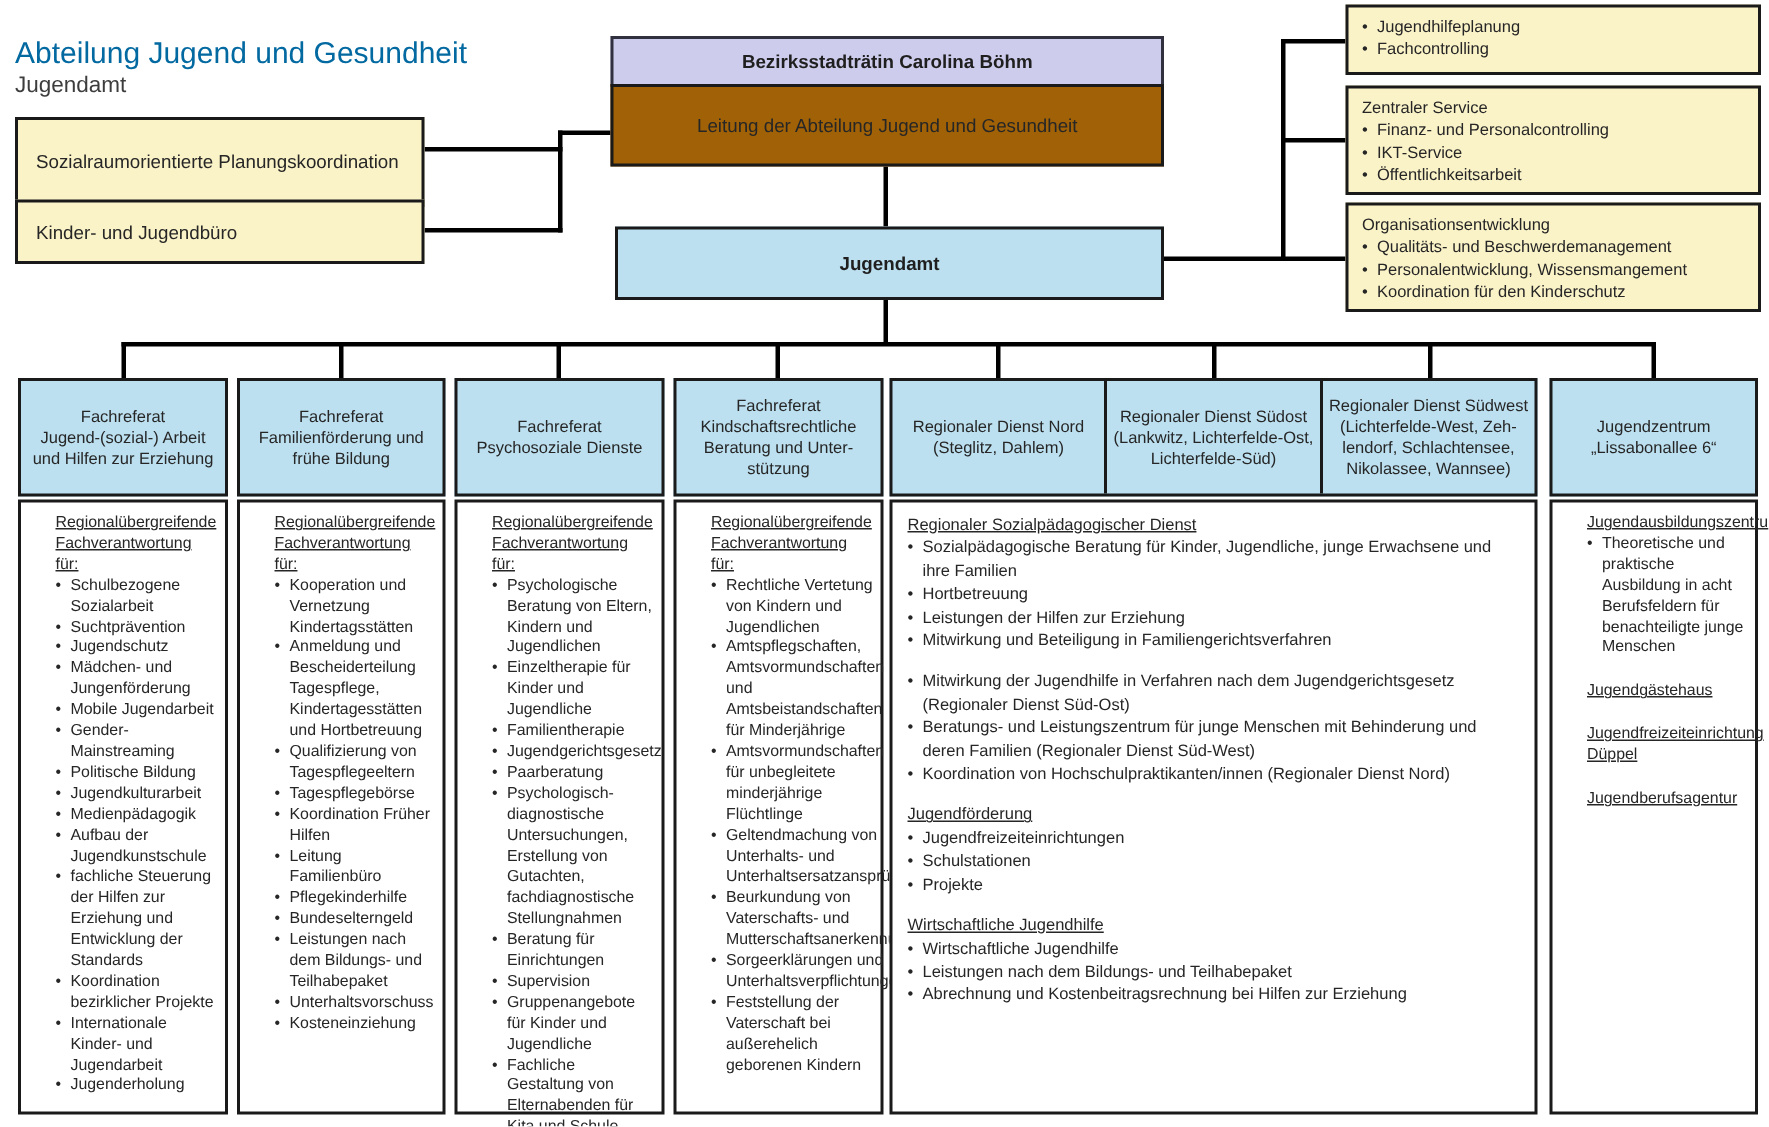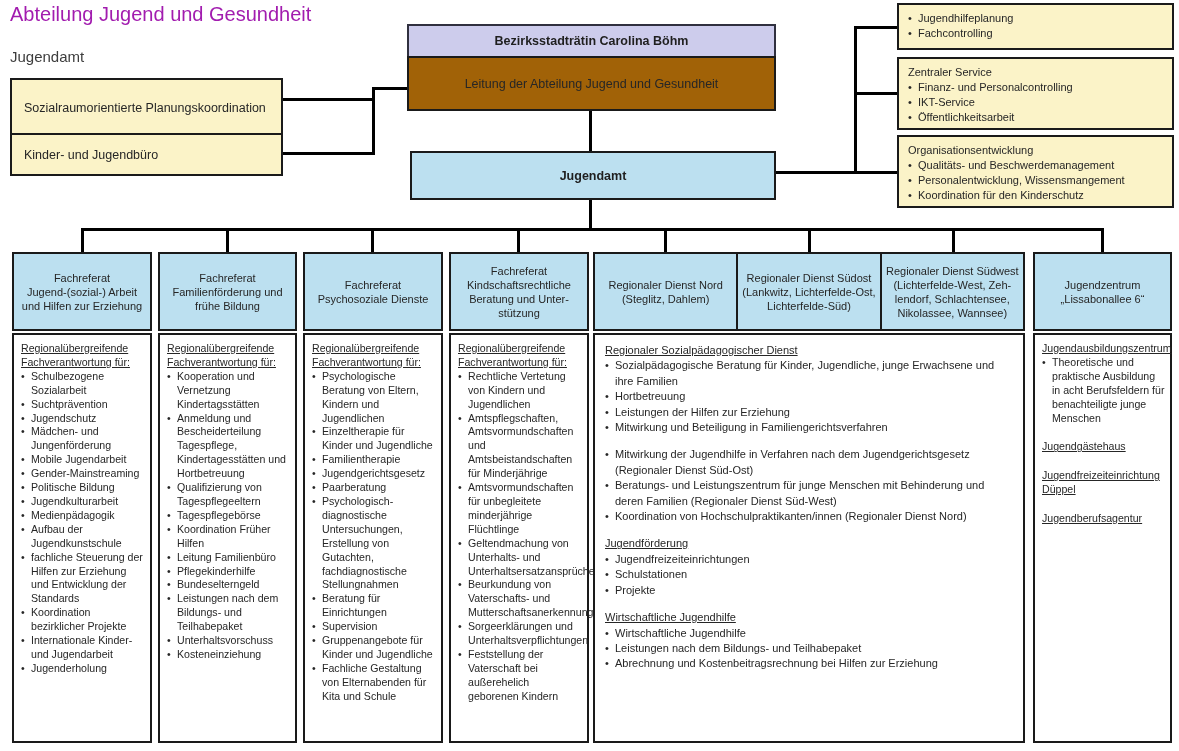--- a/index.html
+++ b/index.html
@@ -1,19 +1,19 @@
 <!DOCTYPE html>
 <html><head>
 <meta charset="utf-8">
 <style>
   html,body{margin:0;padding:0;background:#fff;}
   .chart{position:relative;width:1179px;height:751px;background:#fff;
          font-family:"Liberation Sans","DejaVu Sans",sans-serif;color:#262626;overflow:hidden;}
   .abs{position:absolute;box-sizing:border-box;}
-  .title{left:10px;top:3px;font-size:20px;color:#a21caf;}
+  .title{left:10px;top:25px;font-size:20px;color:#0369a1;}
   .subtitle{left:10px;top:48px;font-size:15px;color:#3d3d3d;}
   .box{position:absolute;box-sizing:border-box;border:2px solid #1a1a1a;}
   .yellow{background:#fbf3c8;}
   .blue{background:#bce0f0;}
   .whitebg{background:#a16207;}
   .vcenter{display:flex;align-items:center;}
   .ctr{display:flex;align-items:center;justify-content:center;text-align:center;}
   .left1{left:10px;top:78px;width:273px;height:60px;padding-left:12px;font-size:12.5px;}
   .left2{left:10px;top:133px;width:273px;height:43px;padding-left:12px;font-size:12.5px;}
   .purple{left:407px;top:24px;width:369px;height:34px;background:#cdccec;border:2px solid #30303f;
@@ -47,21 +47,21 @@
   .h1{left:12px;width:140px;} .h2{left:158px;width:139px;}
   .h3{left:303px;width:140px;} .h4{left:449px;width:140px;}
   .hgroup{position:absolute;top:252px;left:593px;width:432px;height:79px;box-sizing:border-box;
           border:2px solid #1a1a1a;background:#bce0f0;display:flex;}
   .hcell{flex:1;border-right:2px solid #1a1a1a;display:flex;align-items:center;justify-content:center;
          font-size:11px;line-height:14px;text-align:center;box-sizing:border-box;padding:0 2px;}
   .hcell:last-child{border-right:none;}
   .h8{left:1033px;width:139px;}
   
   .cbox{position:absolute;top:333px;height:410px;box-sizing:border-box;border:2px solid #1a1a1a;
-        background:#fff;padding:7px 5px 0 7px;font-size:10.6px;line-height:13.9px;}
+        background:#fff;padding:7px 5px 0 23px;font-size:10.6px;line-height:13.9px;}
   .c1{left:12px;width:140px;} .c2{left:158px;width:139px;}
   .c3{left:303px;width:140px;} .c4{left:449px;width:140px;}
   .cwide{left:593px;width:432px;padding:8px 8px 0 10px;font-size:11px;line-height:15.4px;}
   .c8{left:1033px;width:139px;}
   .section + .section{margin-top:12px;}
   .c8 .section + .section{margin-top:15px;}
   .sec-h{text-decoration:underline;}
   .sec-h.plain{text-decoration:none;}
   .li{display:flex;}
   .li .bu{flex:0 0 10px;}

